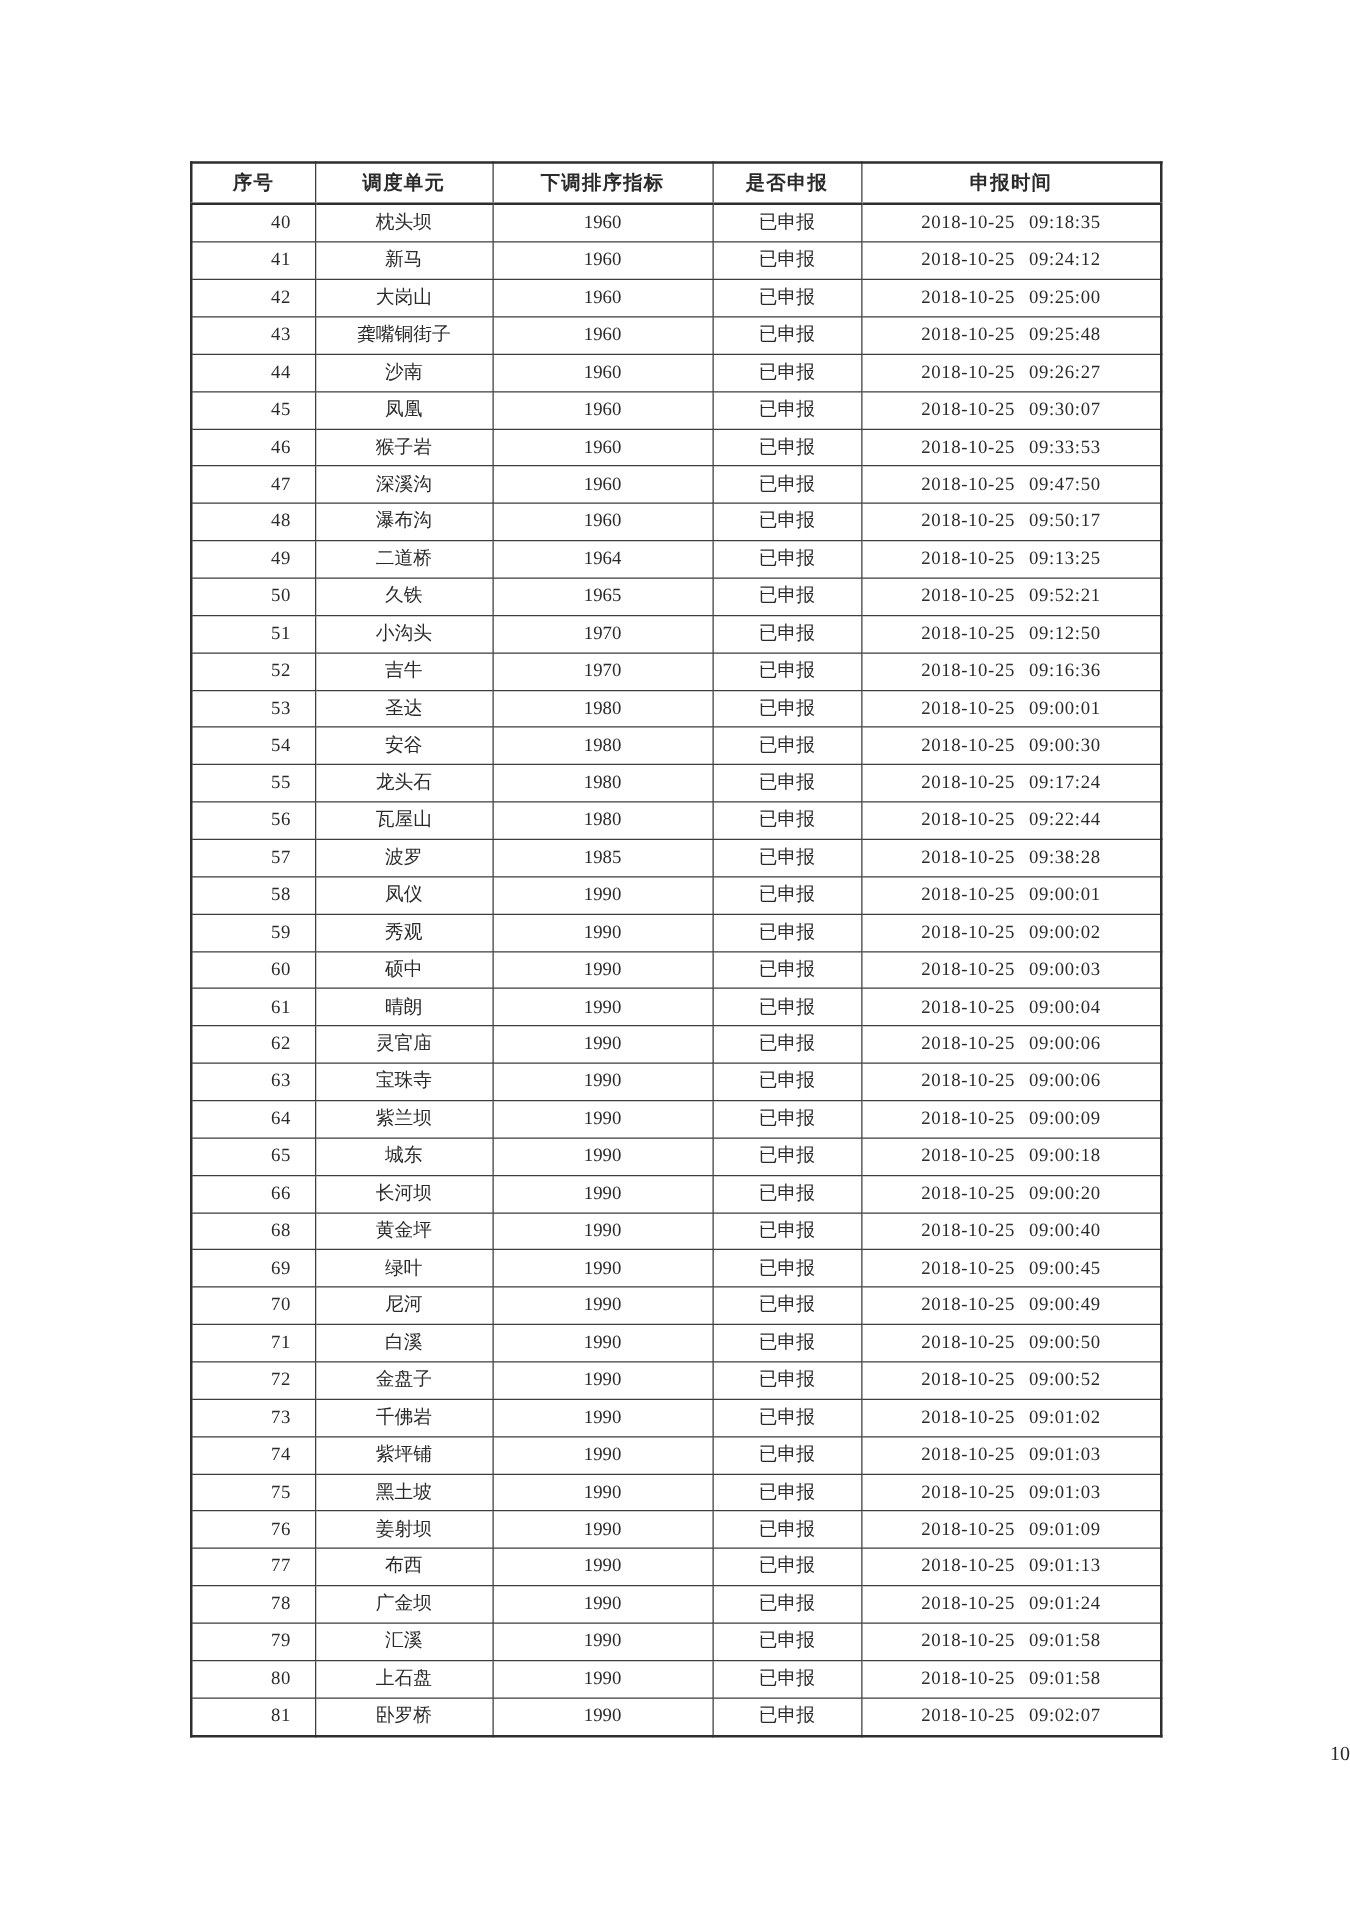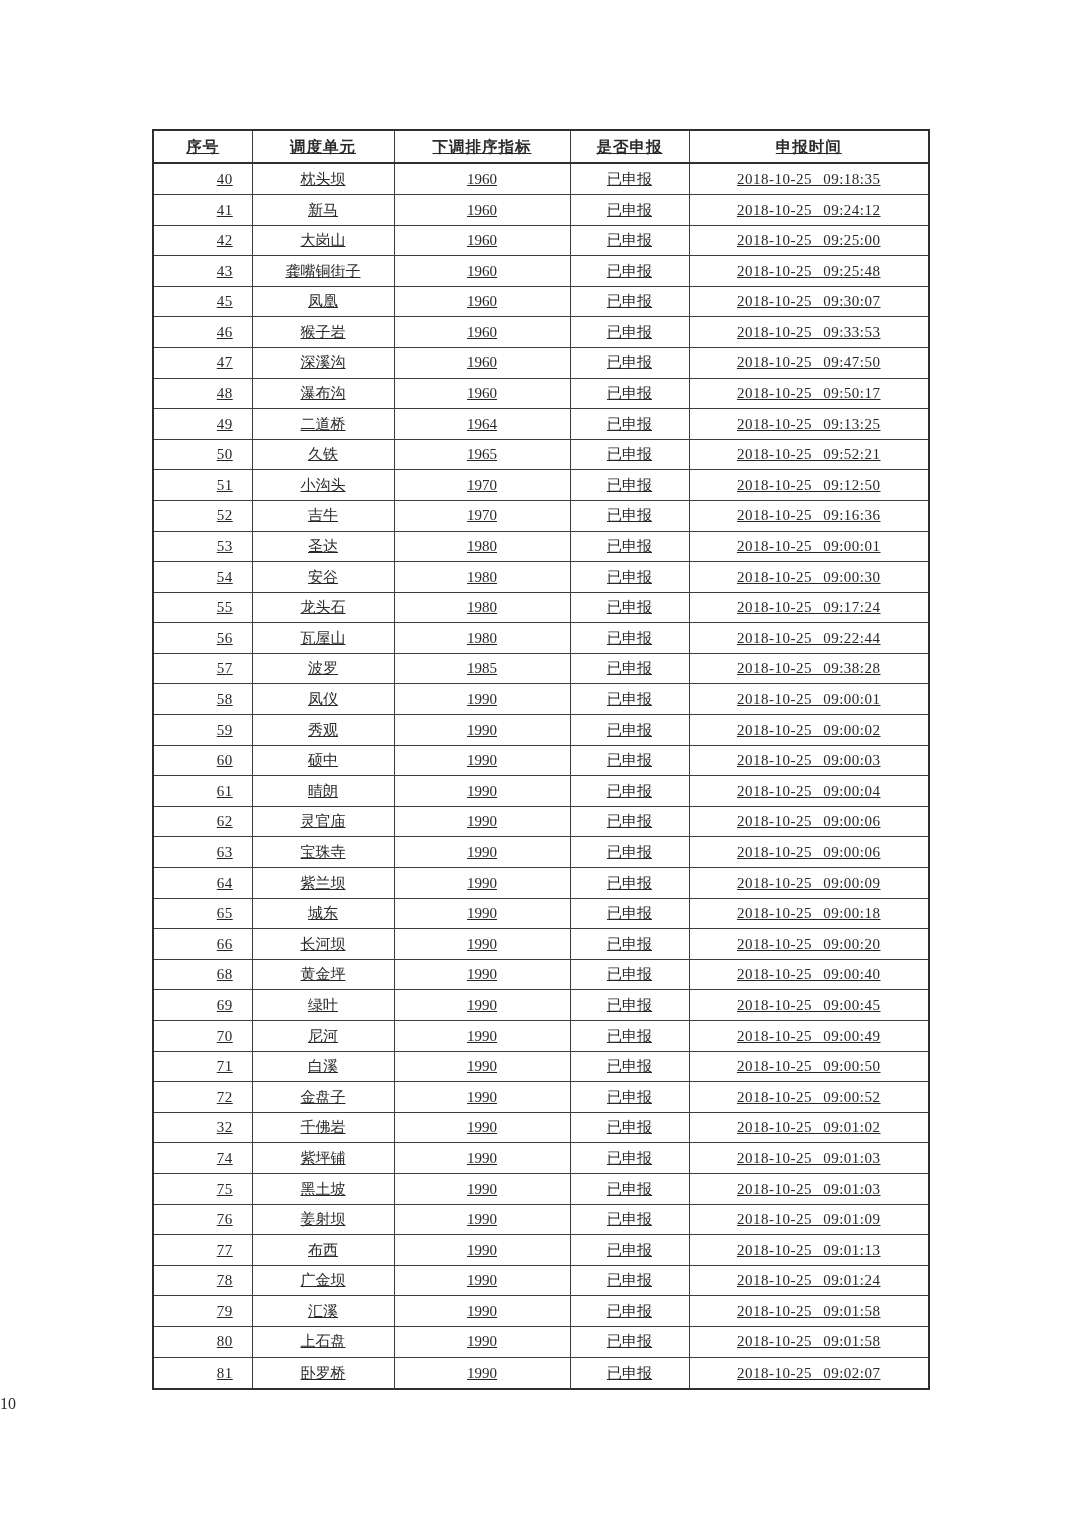--- a/index.html
+++ b/index.html
@@ -18,21 +18,20 @@
     top: 129px;
     width: 776px;
     height: 1261px;
   }
   table.sched {
     width: 100%;
     height: 100%;
     border-collapse: collapse;
     table-layout: fixed;
     border: 2px solid #2e2e2e;
-    text-decoration: underline;
   }
   table.sched th, table.sched td {
     border: 1px solid #3d3d3d;
     text-align: center;
     vertical-align: middle;
     padding: 0;
     font-size: 15px;
     line-height: 1.1;
     white-space: nowrap;
     overflow: hidden;
@@ -45,21 +44,21 @@
     border-bottom: 2px solid #2e2e2e;
     letter-spacing: 1px;
   }
   table.sched td.cell-time { word-spacing: 7px; letter-spacing: 0.5px; margin-left: 28px; }
   table.sched td.cell-index { letter-spacing: 0.5px; padding-left: 44px; }
   .page-number {
     position: absolute;
     left: 0;
     top: 1395px;
     width: 100%;
-    text-align: left;
+    text-align: right;
     font-size: 16px;
     color: #2a2a2a;
   }
   .col-index { width: 99px; }
   .col-unit { width: 142px; }
   .col-indicator { width: 176px; }
   .col-declared { width: 119px; }
   .col-time { width: 240px; }
 </style>
 </head>
@@ -107,20 +106,27 @@
             <td class="cell-time">2018-10-25 09:25:00</td>
           </tr>
           <tr>
             <td class="cell-index">43</td>
             <td class="cell-unit">龚嘴铜街子</td>
             <td class="cell-indicator">1960</td>
             <td class="cell-declared">已申报</td>
             <td class="cell-time">2018-10-25 09:25:48</td>
           </tr>
           <tr>
+            <td class="cell-index">44</td>
+            <td class="cell-unit">沙南</td>
+            <td class="cell-indicator">1960</td>
+            <td class="cell-declared">已申报</td>
+            <td class="cell-time">2018-10-25 09:26:27</td>
+          </tr>
+          <tr>
             <td class="cell-index">45</td>
             <td class="cell-unit">凤凰</td>
             <td class="cell-indicator">1960</td>
             <td class="cell-declared">已申报</td>
             <td class="cell-time">2018-10-25 09:30:07</td>
           </tr>
           <tr>
             <td class="cell-index">46</td>
             <td class="cell-unit">猴子岩</td>
             <td class="cell-indicator">1960</td>
@@ -296,21 +302,21 @@
             <td class="cell-time">2018-10-25 09:00:50</td>
           </tr>
           <tr>
             <td class="cell-index">72</td>
             <td class="cell-unit">金盘子</td>
             <td class="cell-indicator">1990</td>
             <td class="cell-declared">已申报</td>
             <td class="cell-time">2018-10-25 09:00:52</td>
           </tr>
           <tr>
-            <td class="cell-index">32</td>
+            <td class="cell-index">73</td>
             <td class="cell-unit">千佛岩</td>
             <td class="cell-indicator">1990</td>
             <td class="cell-declared">已申报</td>
             <td class="cell-time">2018-10-25 09:01:02</td>
           </tr>
           <tr>
             <td class="cell-index">74</td>
             <td class="cell-unit">紫坪铺</td>
             <td class="cell-indicator">1990</td>
             <td class="cell-declared">已申报</td>

